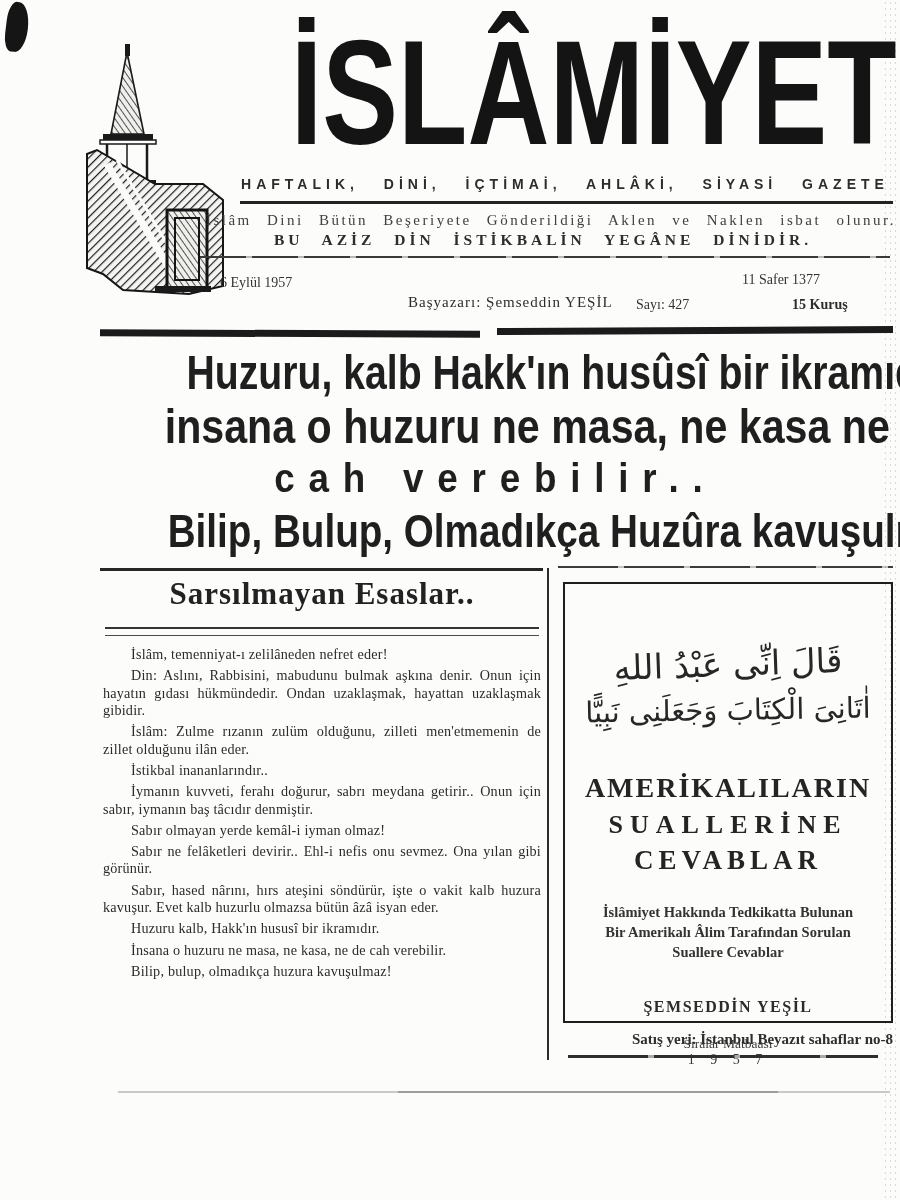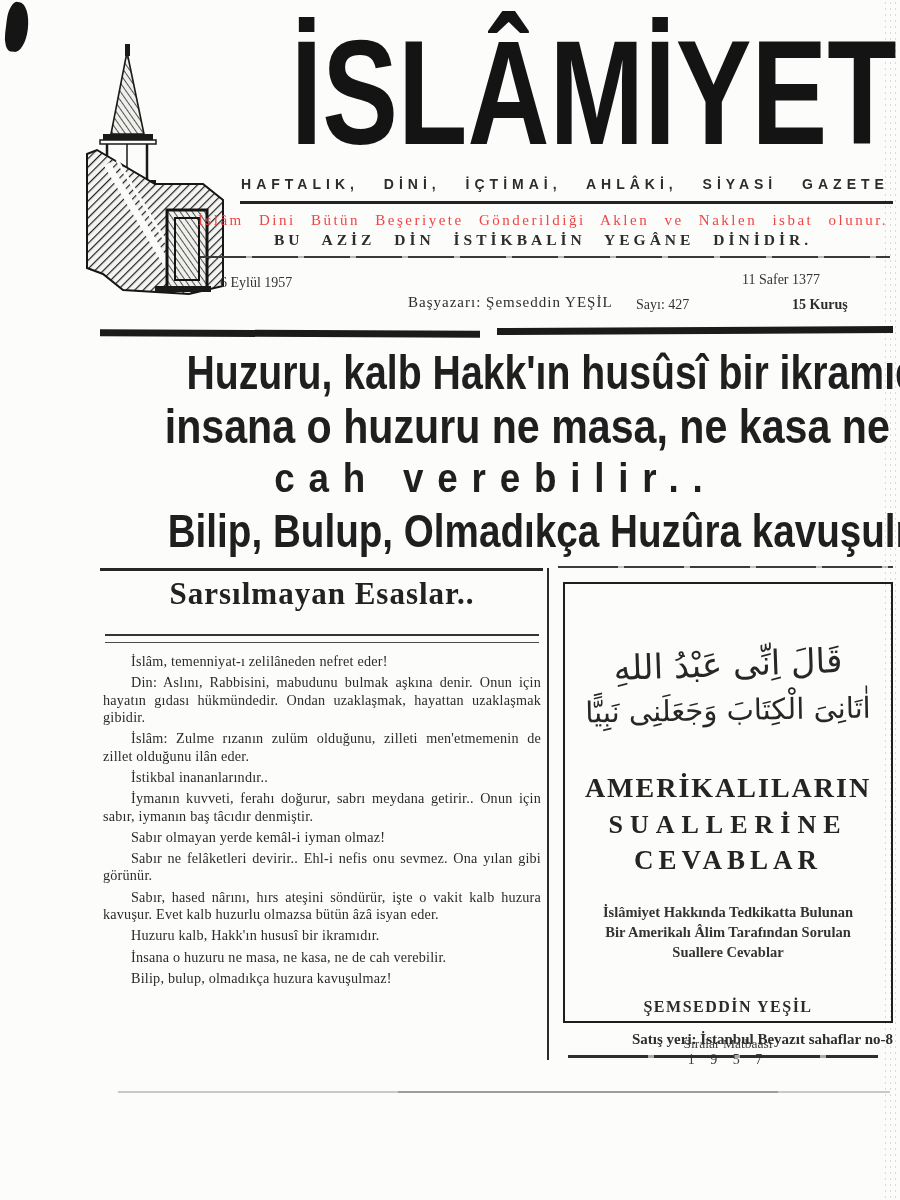--- a/index.html
+++ b/index.html
@@ -16,22 +16,22 @@
     background-size:5px 6px; opacity:.45;}
   
   .masthead-title{position:absolute; left:215px; top:18px; width:680px; height:150px;
     text-align:center; font-family:"Liberation Sans",sans-serif; font-weight:bold;
     font-size:142px; line-height:150px; white-space:nowrap; color:#141414;}
   .masthead-title span{display:inline-block; transform:scaleX(.80) scaleY(1.04); transform-origin:center;}
   .masthead-subtitle{position:absolute; left:235px; top:176px; width:660px; text-align:center;
     font-family:"Liberation Sans",sans-serif; font-weight:bold; font-size:14px;
     letter-spacing:5px; word-spacing:16px; color:#2c2c2c; white-space:nowrap;}
   .rule-under-subtitle{position:absolute; left:240px; top:201px; width:653px; height:2.5px; background:#232323;}
-  .motto1{position:absolute; left:190px; top:212px; width:706px; text-align:center;
-    font-size:15px; letter-spacing:2.5px; word-spacing:9px; color:#ef4444; white-space:nowrap;}
+  .motto1{position:absolute; left:190px; top:212px; width:706px; text-align:right;
+    font-size:15px; letter-spacing:2.5px; word-spacing:9px; color:#404040; white-space:nowrap;}
   .motto2{position:absolute; left:190px; top:231px; width:706px; text-align:center;
     font-size:15.5px; font-weight:bold; letter-spacing:4px; word-spacing:11px; color:#2d2d2d; white-space:nowrap;}
   .rule-under-motto{position:absolute; left:200px; top:256px; width:690px; height:2px;
     background:repeating-linear-gradient(90deg,#3a3a3a 0 46px, rgba(58,58,58,.35) 46px 52px);}
   .date-greg{position:absolute; left:220px; top:275px; font-size:14px; color:#333;}
   .date-hijri{position:absolute; left:742px; top:272px; font-size:14px; color:#333;}
   .editor{position:absolute; left:408px; top:294px; font-size:15px; color:#2c2c2c; letter-spacing:1px;}
   .issue{position:absolute; left:636px; top:297px; font-size:14px; color:#333;}
   .price{position:absolute; left:792px; top:297px; font-size:14px; font-weight:bold; color:#2d2d2d;}
   
@@ -46,21 +46,21 @@
   .hl3{top:456px; font-size:40px; letter-spacing:15px;} .hl3 span{transform:scaleX(.92);}
   .hl4{top:504px; font-size:46px;} .hl4 span{transform:scaleX(.84);}
   
   .rule-cols-left{position:absolute; left:100px; top:568px; width:443px; height:2.5px; background:#262626;}
   .rule-cols-right{position:absolute; left:558px; top:566px; width:335px; height:2px;
     background:repeating-linear-gradient(90deg,#3c3c3c 0 60px, rgba(60,60,60,.3) 60px 66px);}
   .col-divider{position:absolute; left:547px; top:568px; width:2px; height:492px; background:#2c2c2c;}
   
   .left-col{position:absolute; left:103px; top:576px; width:438px;}
   .left-heading{font-size:31px; font-weight:bold; text-align:center; letter-spacing:1px;
-    color:#222; margin:0 0 22px 0;}
+    color:#222; margin:0 0 15px 0;}
   .double-rule{height:6px; border-top:2.5px solid #343434; border-bottom:1.5px solid #4a4a4a; margin:0 2px 10px 2px;}
   .left-col p{margin:0 0 4px 0; font-size:14.2px; line-height:1.22; text-align:justify;
     text-indent:28px; color:#2b2b2b; letter-spacing:.2px;}
   
   .book-box{position:absolute; left:563px; top:582px; width:330px; height:441px;
     border:2.5px solid #1e1e1e; box-sizing:border-box; text-align:center;}
   .arabic{margin-top:22px; height:160px; display:flex; flex-direction:column; justify-content:center;
     direction:rtl; font-family:"DejaVu Sans",sans-serif; color:#272727;}
   .arabic .a1{font-size:34px; line-height:1.45; transform:rotate(-2deg);}
   .arabic .a2{font-size:29px; line-height:1.5; transform:rotate(-1deg);}

